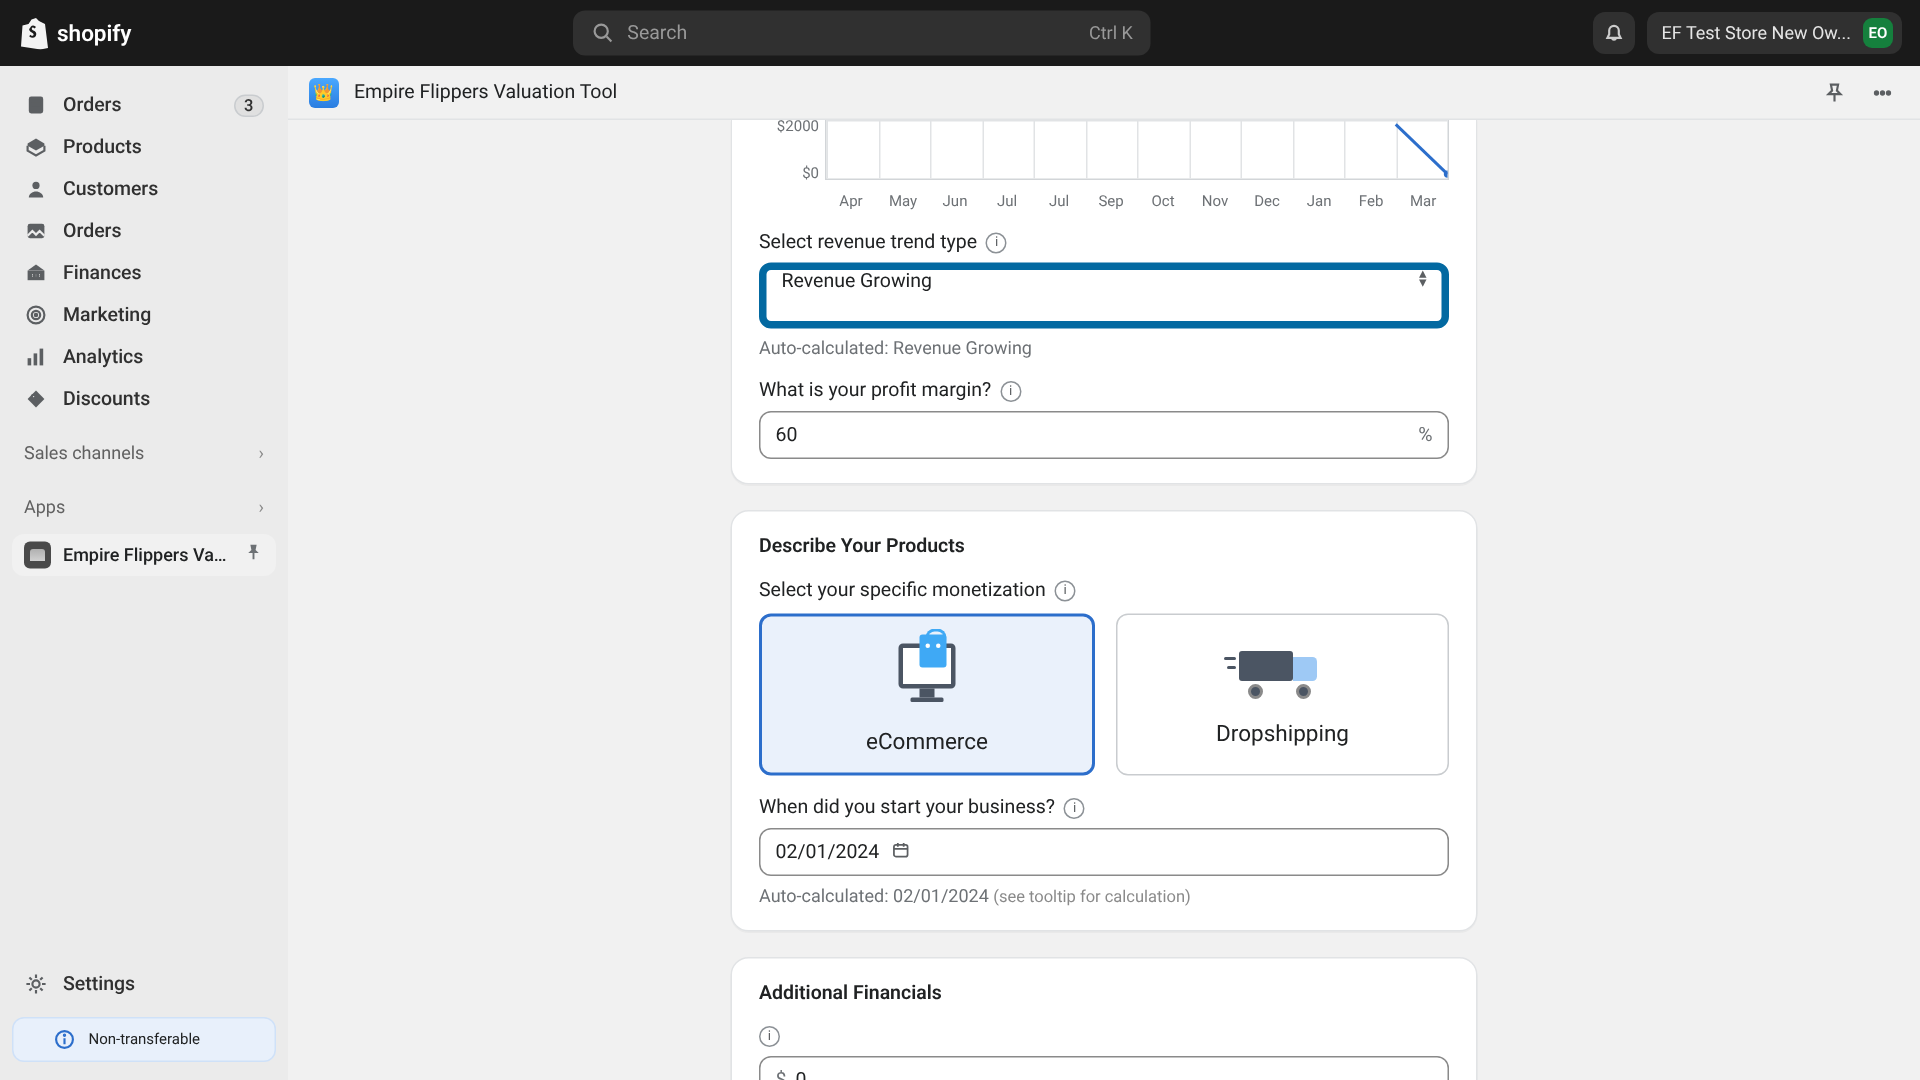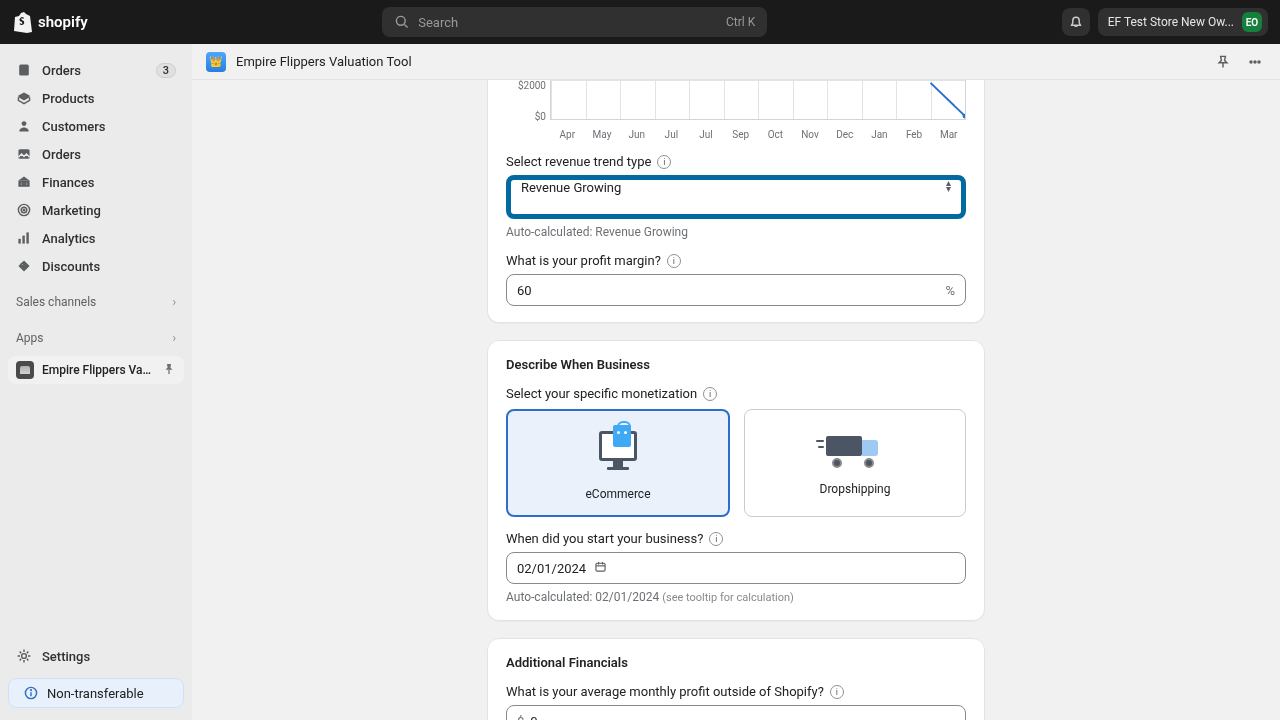--- a/index.html
+++ b/index.html
@@ -24,21 +24,21 @@
 .nav-item .badge { margin-left: auto; background: #e0e0e0; border: 1px solid #c9cccf; border-radius: 10px; padding: 0 6px; font-size: 11px; color: #303030; }
 .nav-spacer { height: 8px; }
 .nav-section { display: flex; align-items: center; height: 28px; padding: 0 8px; color: #616161; font-size: 12px; cursor: pointer; }
 .nav-section .chev { margin-left: auto; color: #8a8a8a; }
 .app-item { display: flex; align-items: center; gap: 8px; height: 28px; padding: 0 8px; margin-top: 4px; border-radius: 8px; background: #f1f1f1; }
 .app-icon { width: 18px; height: 18px; background: #4a4a4a; border-radius: 4px; display:flex; align-items:center; justify-content:center; }
 .app-icon-inner { width:10px; height:8px; background:linear-gradient(180deg,#b0b0b0,#d0d0d0); border-radius:2px 2px 0 0; }
 .app-label { flex: 1; white-space: nowrap; overflow: hidden; text-overflow: ellipsis; font-size: 12px; font-weight:500; }
 .pin { color: #6d7175; }
 .sidebar-bottom { margin-top: auto; }
-.nontrans { margin: 8px 0 0 0; background: #e8f0fb; border: 1px solid #cfe1f8; border-radius: 8px; padding: 6px 14px; display: flex; align-items: center; gap: 8px; font-size: 13px; color: #202223; }
+.nontrans { margin: 8px 0 0 0; background: #e8f0fb; border: 1px solid #cfe1f8; border-radius: 8px; padding: 6px 26px; display: flex; align-items: center; gap: 8px; font-size: 10px; color: #202223; }
 
 .main { flex: 1; background: #f1f1f1; display: flex; flex-direction: column; overflow: hidden; }
 .page-header { height: 36px; display: flex; align-items: center; padding: 0 14px; gap: 10px; border-bottom: 1px solid #e1e3e5; background: #f1f1f1; }
 .page-app-icon { width: 20px; height: 20px; border-radius: 4px; background: linear-gradient(180deg,#4aa8ff,#2a7de0); display:flex; align-items:center; justify-content:center; }
 .page-app-icon span { font-size:11px; }
 .page-title { font-size: 13px; color: #202223; }
 .page-actions { margin-left: auto; display: flex; gap: 10px; color: #5c5f62; }
 .icon-btn { width: 22px; height: 22px; display: flex; align-items: center; justify-content: center; cursor: pointer; border-radius:6px; }
 
 .content { flex: 1; overflow: auto; display: flex; flex-direction: column; align-items: center; padding-bottom: 20px; }
@@ -66,21 +66,21 @@
 .input-wrap .suffix, .input-wrap .prefix { color: #6d7175; }
 .input-wrap .val { flex: 1; }
 .input-wrap .prefix { margin-right: 6px; }
 .input-wrap .cal { color: #5c5f62; margin-left: 8px; }
 
 .section-title { font-size: 13px; font-weight: 600; color: #202223; }
 
 .monet-row { display: flex; gap: 14px; margin-top: 8px; }
 .monet-card { flex: 1; height: 108px; border: 1px solid #c9cccf; border-radius: 8px; display: flex; flex-direction: column; align-items: center; justify-content: center; gap: 10px; cursor: pointer; background:#fff; }
 .monet-card.selected { border: 2px solid #2c6ecb; background: #eaf1fb; }
-.monet-label { font-size: 12px; color: #202223; margin-top:2px; }
+.monet-label { font-size: 15px; color: #202223; margin-top:2px; }
 
 .ecom-illus { width: 50px; height: 50px; position: relative; }
 .monitor-frame { position:absolute; left:6px; top:6px; width:38px; height:30px; border:3px solid #4b5563; border-radius:3px; background:#fff; }
 .monitor-stand { position:absolute; left:20px; top:36px; width:10px; height:6px; background:#4b5563; }
 .monitor-base { position:absolute; left:14px; top:42px; width:22px; height:3px; background:#4b5563; border-radius:1px; }
 .bag { position:absolute; left:20px; top:0px; width:18px; height:22px; background:#3fa9f5; border-radius:2px; }
 .bag::before { content:''; position:absolute; left:4px; top:-4px; width:10px; height:6px; border:2px solid #3fa9f5; border-bottom:none; border-radius:6px 6px 0 0; }
 .bag-dot { position:absolute; width:3px; height:3px; background:#fff; border-radius:50%; }
 
 .truck-illus { width: 58px; height: 40px; position: relative; }
@@ -331,21 +331,21 @@
             <span>What is your profit margin?</span>
             <span class="info-icon">i</span>
           </div>
         <div class="input-wrap">
           <span class="val">60</span>
           <span class="suffix">%</span>
         </div>
       </div>
 
       <div class="card">
-        <div class="section-title">Describe When Business</div>
+        <div class="section-title">Describe Your Products</div>
         <div class="field-label">
             <span>Select your specific monetization</span>
             <span class="info-icon">i</span>
           </div>
         <div class="monet-row">
           <div class="monet-card selected">
             <div class="ecom-illus">
               <div class="monitor-frame"></div>
                 <div class="monitor-stand"></div>
                 <div class="monitor-base"></div>
@@ -382,21 +382,20 @@
                 <line x1="13" y1="3" x2="13" y2="7"></line>
               </svg></span>
           <span style="flex:1"></span>
         </div>
         <div class="help-text"><span>Auto-calculated: 02/01/2024</span> <span class="sub">(see tooltip for calculation)</span></div>
       </div>
 
       <div class="card">
         <div class="section-title">Additional Financials</div>
         <div class="field-label">
-            <span>What is your average monthly profit outside of Shopify?</span>
             <span class="info-icon">i</span>
           </div>
         <div class="input-wrap">
           <span class="prefix">$</span>
           <span class="val">0</span>
         </div>
       </div>
     </div>
   </div>
 </div>

